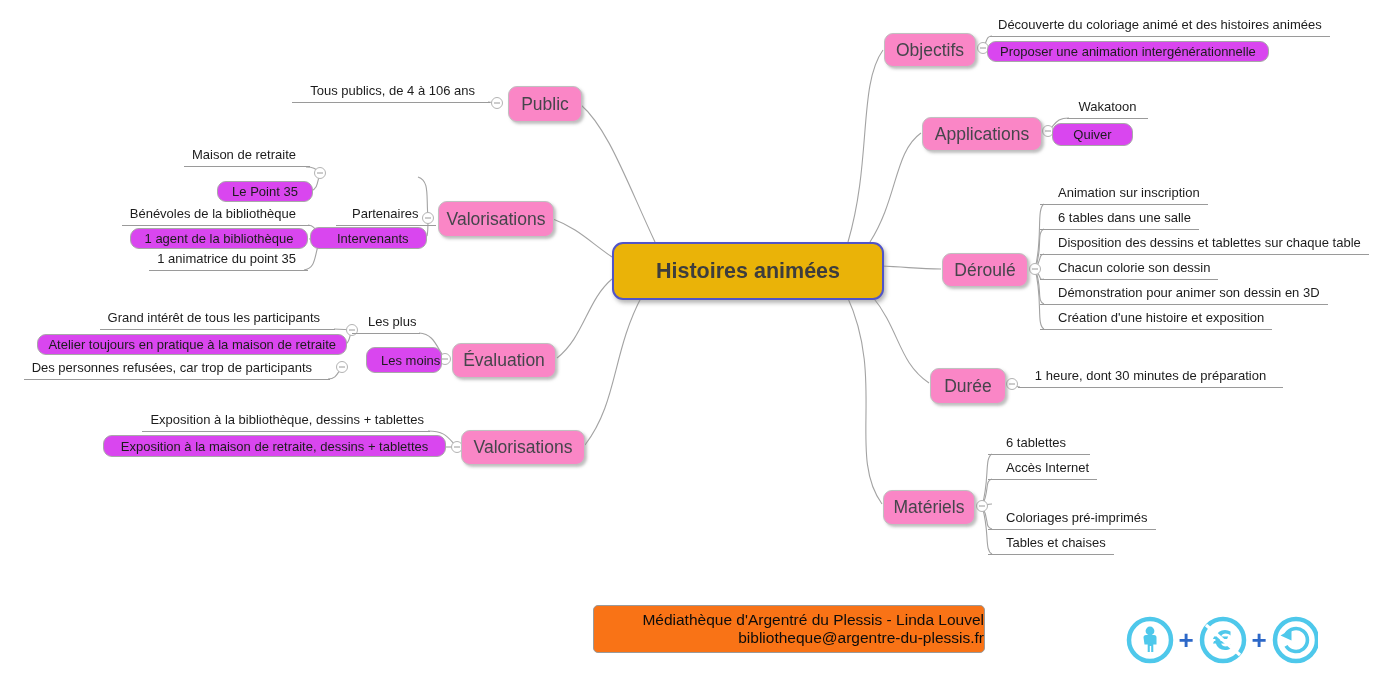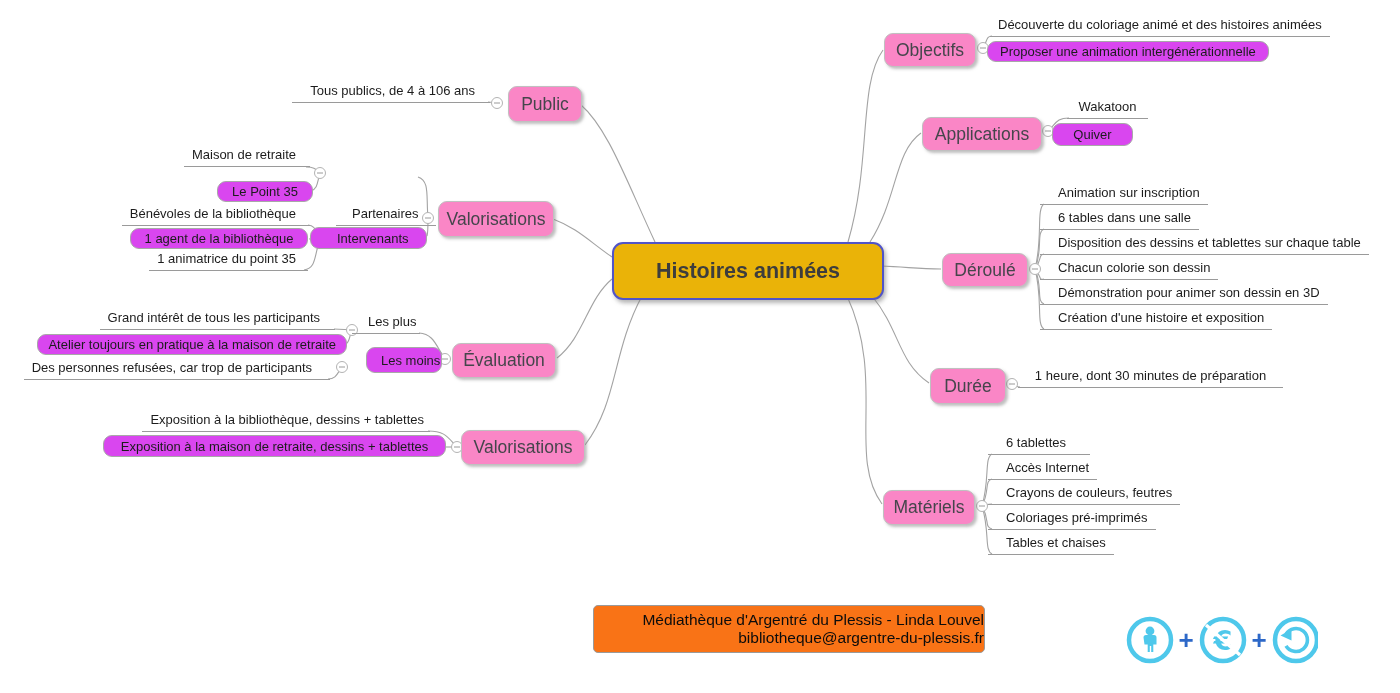--- a/index.html
+++ b/index.html
@@ -157,21 +157,20 @@
   <div class="leaf" style="left:1040px;top:209px;padding-left:18px;">6 tables dans une salle</div>
   <div class="leaf" style="left:1040px;top:234px;padding-left:18px;">Disposition des dessins et tablettes sur chaque table</div>
   <div class="leaf" style="left:1040px;top:259px;padding-left:18px;">Chacun colorie son dessin</div>
   <div class="leaf" style="left:1040px;top:284px;padding-left:18px;">Démonstration pour animer son dessin en 3D</div>
   <div class="leaf" style="left:1040px;top:309px;padding-left:18px;">Création d'une histoire et exposition</div>
 
   <div class="leaf" style="left:1018px;top:367px;min-width:265px;text-align:center;box-sizing:border-box;">1 heure, dont 30 minutes de préparation</div>
 
   <div class="leaf" style="left:988px;top:434px;padding-left:18px;min-width:102px;box-sizing:border-box;">6 tablettes</div>
   <div class="leaf" style="left:988px;top:459px;padding-left:18px;">Accès Internet</div>
-  <div class="leaf" style="left:988px;top:484px;padding-left:18px;">Crayons de couleurs, feutres</div>
   <div class="leaf" style="left:988px;top:509px;padding-left:18px;">Coloriages pré-imprimés</div>
   <div class="leaf" style="left:988px;top:534px;padding-left:18px;">Tables et chaises</div>
 
   <div class="leaf ra" style="right:910px;top:82px;min-width:198px;box-sizing:border-box;padding-right:15px;">Tous publics, de 4 à 106 ans</div>
 
   <div class="glabel" style="right:964px;top:157px;width:100px;margin-top:48px;">Partenaires</div>
   <div class="leaf ra" style="right:1090px;top:146px;padding-right:14px;">Maison de retraite</div>
   <div class="bubble" style="right:1087px;top:181px;width:96px;height:21px;">Le Point 35</div>
 
   <div class="bubble" style="right:973px;top:227px;width:117px;height:22px;justify-content:flex-start;padding-left:26px;">Intervenants</div>

